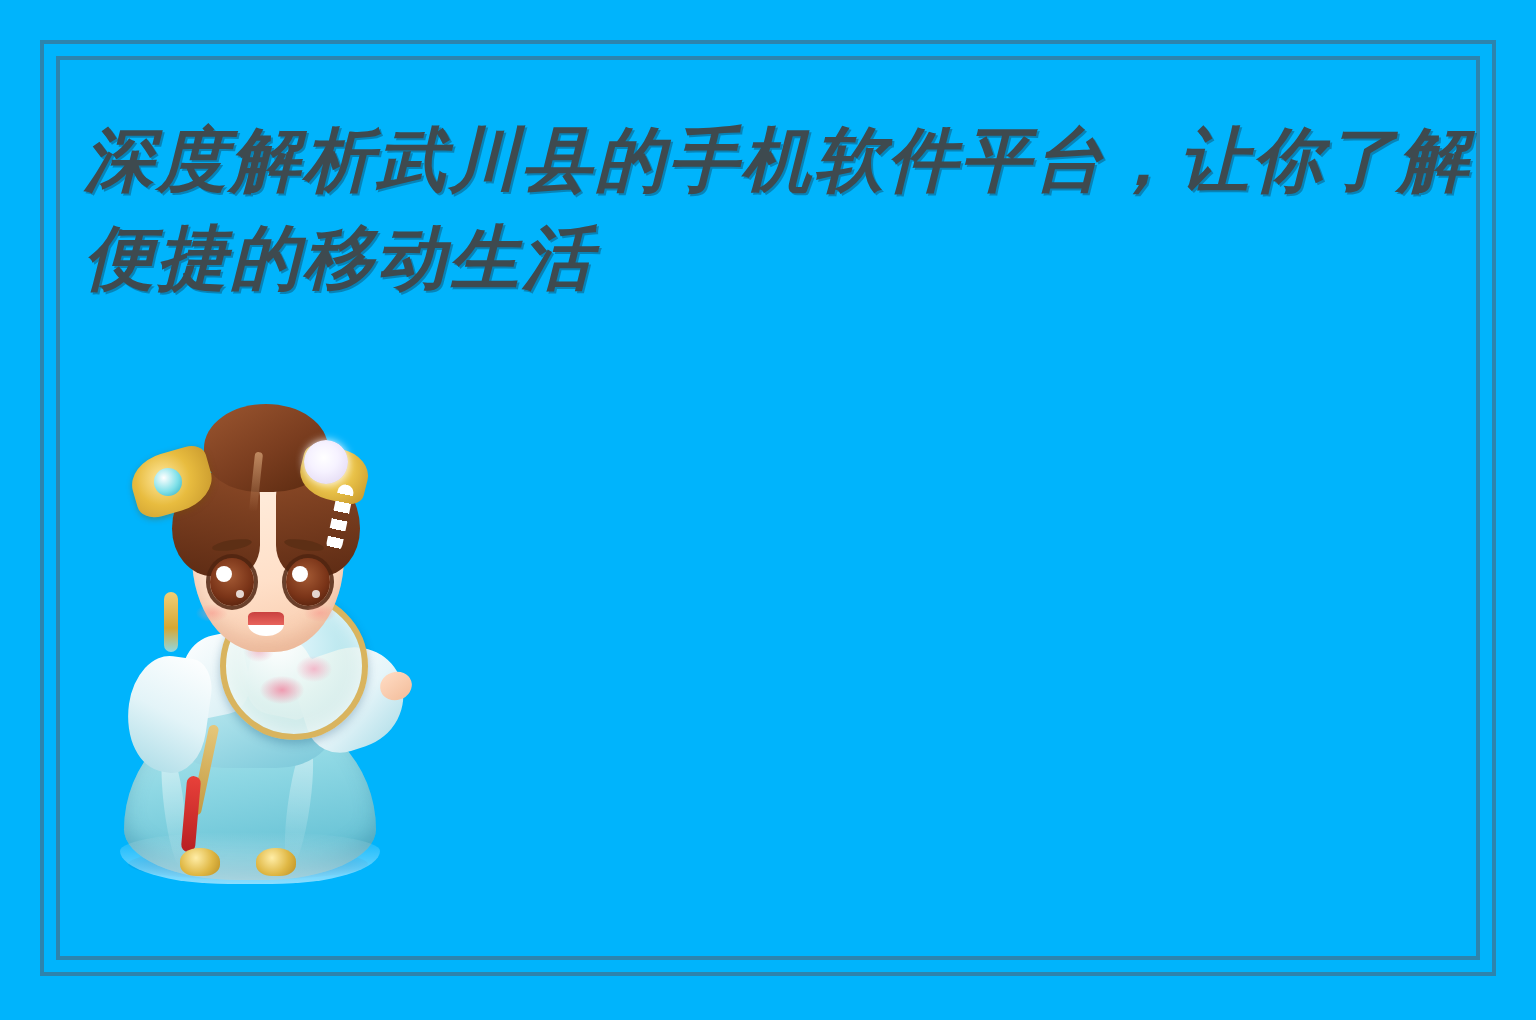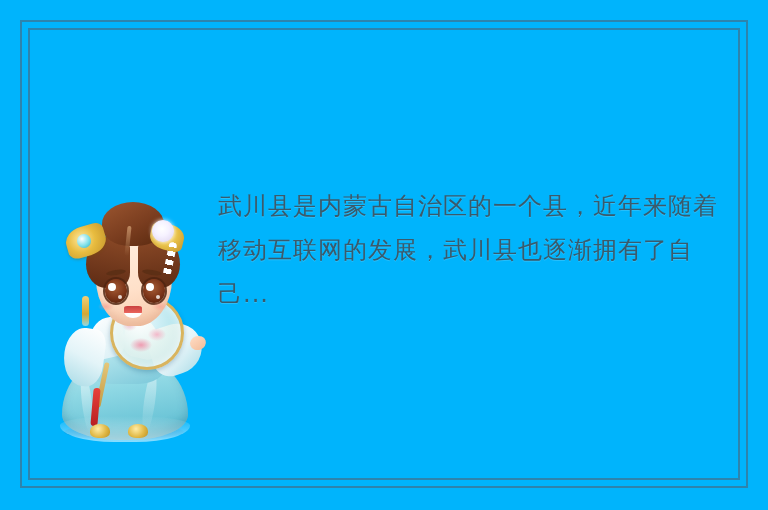--- a/index.html
+++ b/index.html
@@ -315,22 +315,22 @@
   .shoe-r { left: 90px; }
 </style>
 </head>
 <body>
 
 <div id="banner">
 
   <div class="frame-outer"></div>
   <div class="frame-inner"></div>
 
-
-  <div class="excerpt">武川县是内蒙古自治区的一个县，近年来随着移动互联网的发展，武川县也逐渐拥有了自己...</div>
+  <div class="title">深度解析武川县的手机软件平台，让你了解便捷的移动生活</div>
+
 
   <div class="character">
     <div class="shadow"></div>
 
     <div class="hair-back"></div>
 
     <div class="skirt"></div>
     <div class="skirt-fold-a"></div>
     <div class="skirt-fold-b"></div>
     <div class="skirt-hem"></div>

